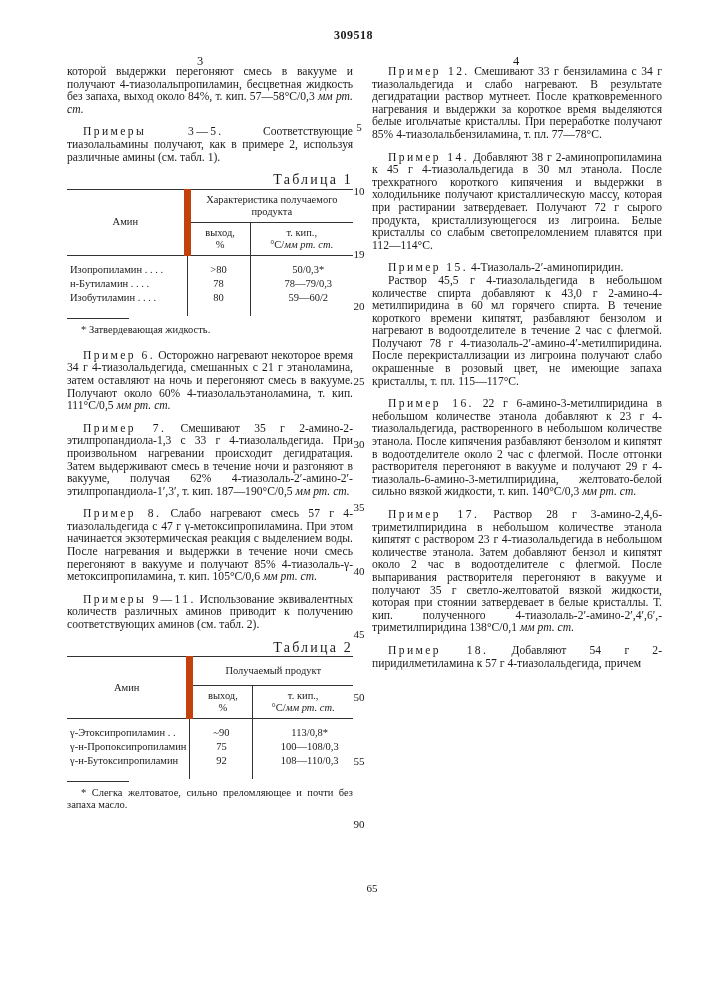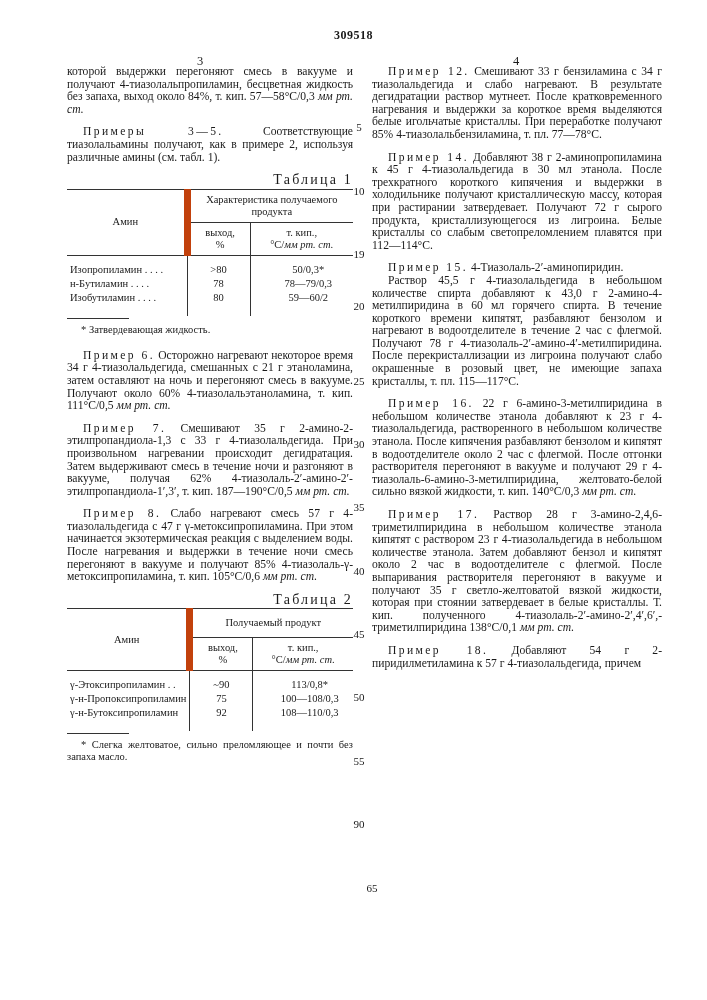--- a/index.html
+++ b/index.html
@@ -111,20 +111,21 @@
     <div class="fn-rule"></div>
     <div class="footnote">* Затвердевающая жидкость.</div>
   </div>
 
   <p><span class="sp">Пример 6.</span><span> Осторожно нагревают некоторое время 34 г 4-тиазолальдегида, смешанных с 21 г этаноламина, затем оставляют на ночь и перегоняют смесь в вакууме. Получают около 60% 4-тиазолальэтаноламина, т. кип. 111°С/0,5 </span><span class="it">мм рт. ст.</span></p>
 
   <p><span class="sp">Пример 7.</span><span> Смешивают 35 г 2-амино-2-этилпропандиола-1,3 с 33 г 4-тиазолальдегида. При произвольном нагревании происходит дегидратация. Затем выдерживают смесь в течение ночи и разгоняют в вакууме, получая 62% 4-тиазолаль-2′-амино-2′-этилпропандиола-1′,3′, т. кип. 187—190°С/0,5 </span><span class="it">мм рт. ст.</span></p>
 
   <p><span class="sp">Пример 8.</span><span> Слабо нагревают смесь 57 г 4-тиазолальдегида с 47 г γ-метоксипропиламина. При этом начинается экзотермическая реакция с выделением воды. После нагревания и выдержки в течение ночи смесь перегоняют в вакууме и получают 85% 4-тиазолаль-γ-метоксипропиламина, т. кип. 105°С/0,6 </span><span class="it">мм рт. ст.</span></p>
 
+  <p><span class="sp">Примеры 9—11.</span><span> Использование эквивалентных количеств различных аминов приводит к получению соответствующих аминов (см. табл. 2).</span></p>
 
   <div>
     <div class="table-caption">Таблица 2</div>
     <table class="data">
       <tbody>
           <tr>
         <th rowspan="2" class="amine-h">Амин</th>
         <th colspan="2" class="group-h" style="padding:8px 2px;">Получаемый продукт</th>
       </tr>
       <tr>

